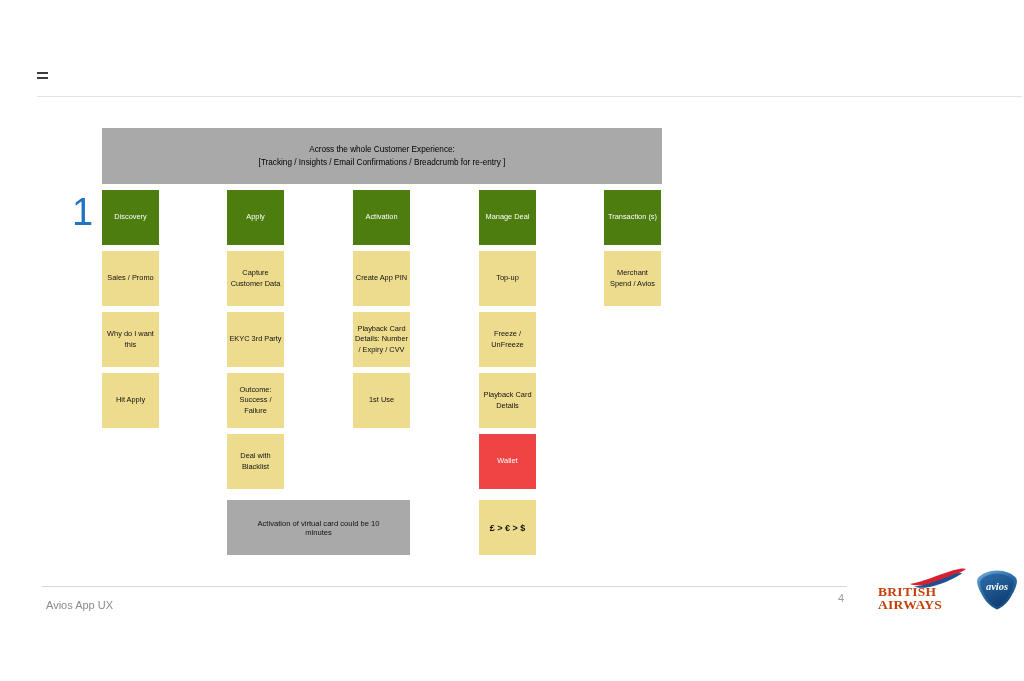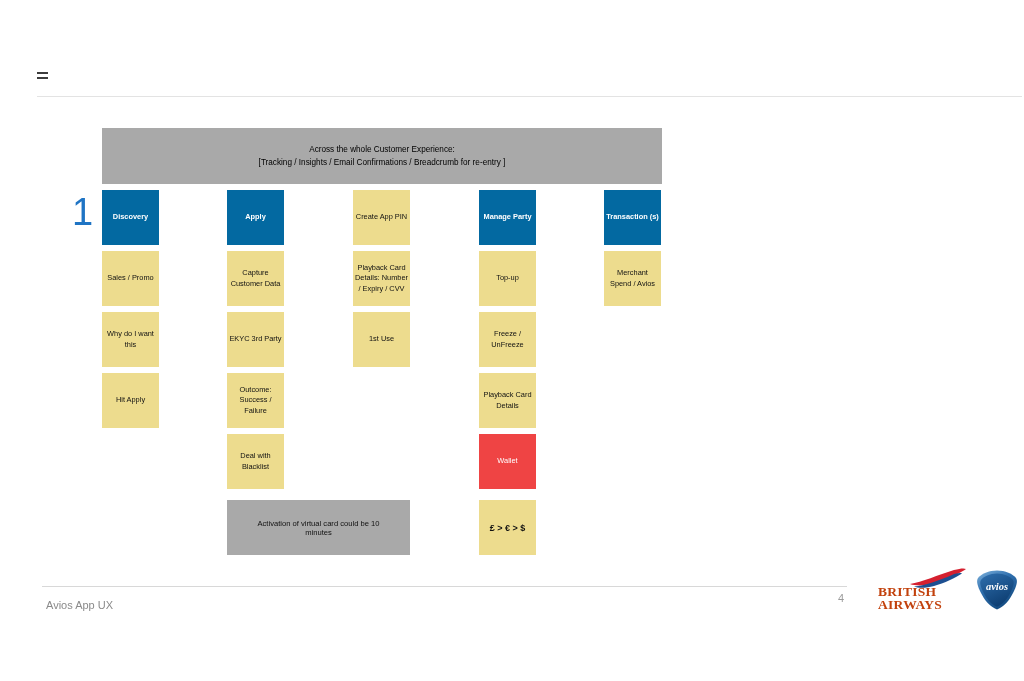--- a/index.html
+++ b/index.html
@@ -64,25 +64,24 @@
     display: flex;
     align-items: center;
     justify-content: center;
     text-align: center;
     font-size: 7.4px;
     line-height: 10.5px;
     margin-bottom: 1px;
     padding: 2px;
   }
   .box.header {
-    background: #0369a1;
+    background: #4d7c0f;
     color: #ffffff;
     height: 55px;
     margin-bottom: 6px;
-    font-weight: bold;
   }
   .box.step {
     background: #eddc8e;
     color: #111111;
     height: 55px;
     margin-bottom: 6px;
   }
   .box.blue {
     background: #ef4444;
     color: #ffffff;
@@ -205,27 +204,28 @@
 
   <div class="col col-apply">
     <div class="box header">Apply</div>
     <div class="box step">Capture Customer Data</div>
     <div class="box step">EKYC 3rd Party</div>
     <div class="box step">Outcome: Success / Failure</div>
     <div class="box step">Deal with Blacklist</div>
   </div>
 
   <div class="col col-activation">
+    <div class="box header">Activation</div>
     <div class="box step">Create App PIN</div>
     <div class="box step">Playback Card Details: Number / Expiry / CVV</div>
     <div class="box step">1st Use</div>
   </div>
 
   <div class="col col-manage">
-    <div class="box header">Manage Party</div>
+    <div class="box header">Manage Deal</div>
     <div class="box step">Top-up</div>
     <div class="box step">Freeze / UnFreeze</div>
     <div class="box step">Playback Card Details</div>
     <div class="box blue">Wallet</div>
   </div>
 
   <div class="col col-transaction">
     <div class="box header">Transaction (s)</div>
     <div class="box step">Merchant Spend / Avios</div>
   </div>

